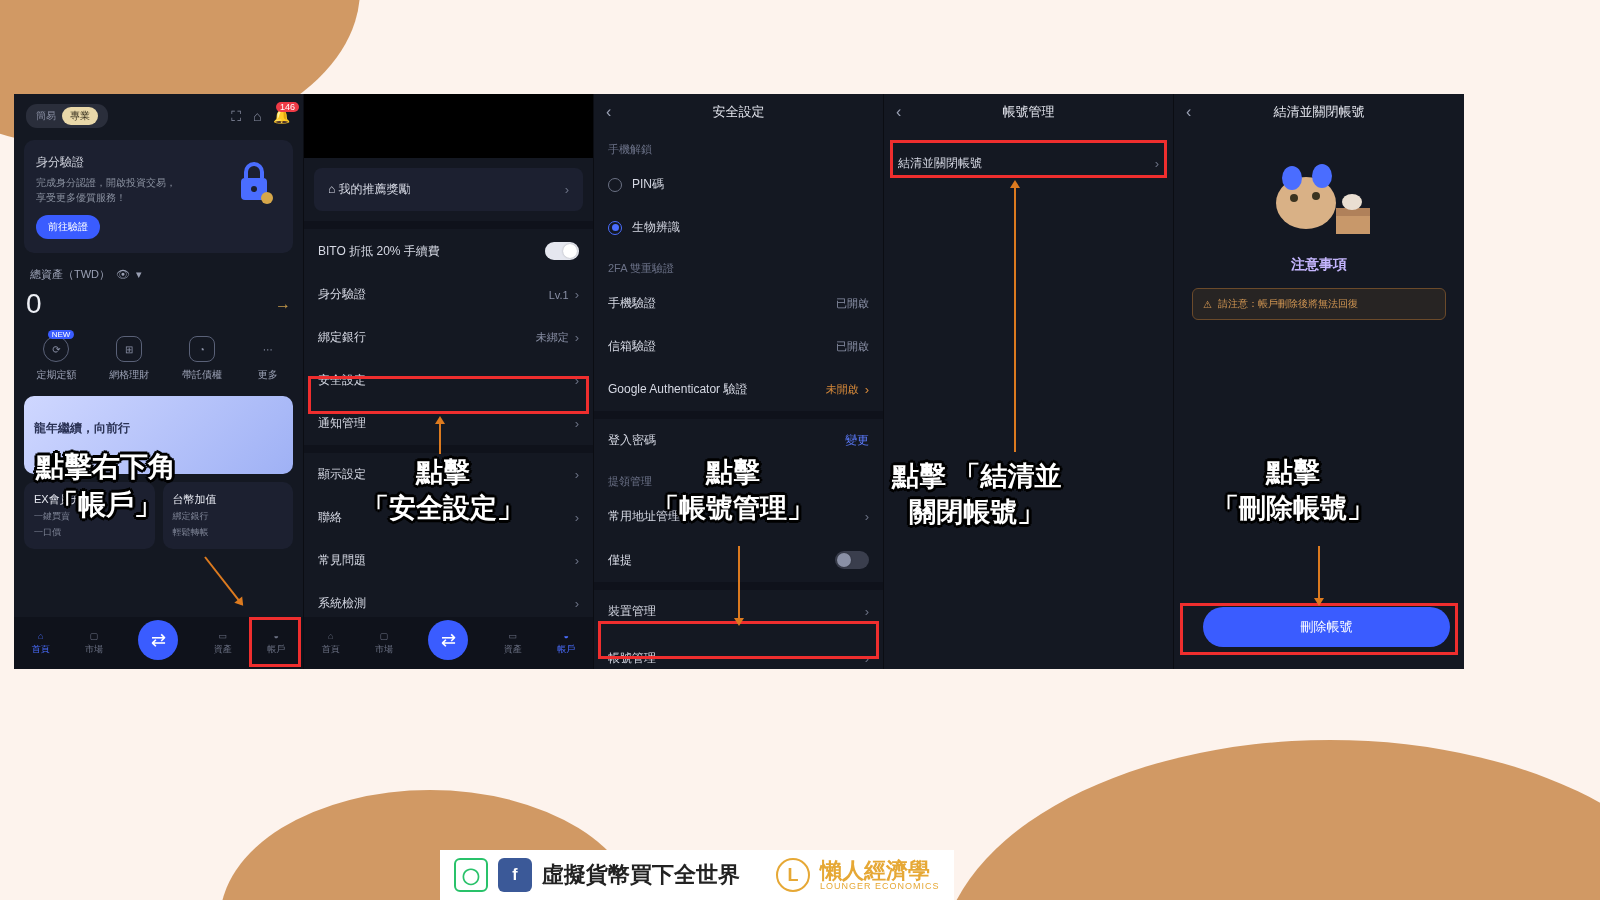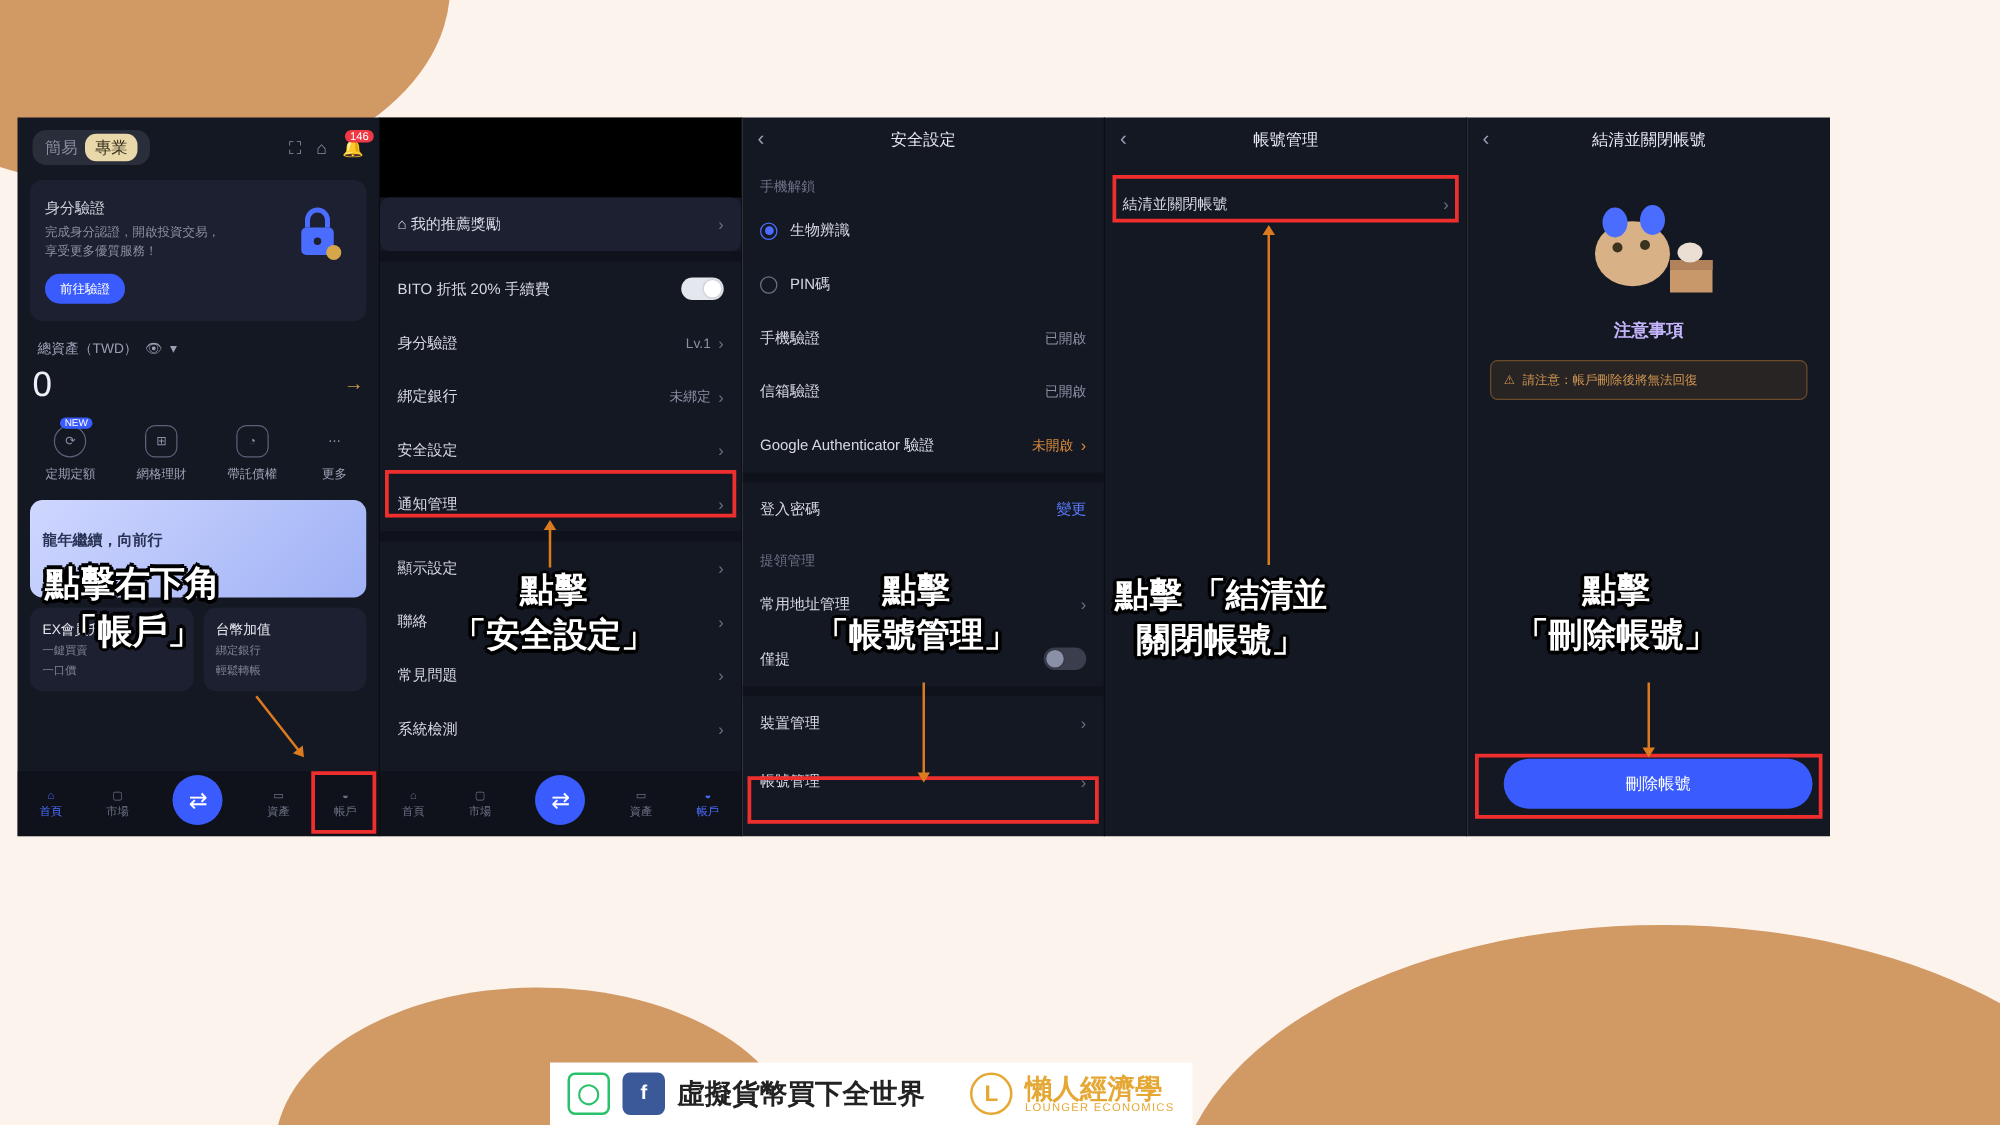--- a/index.html
+++ b/index.html
@@ -40,21 +40,21 @@
   text-shadow:-2px -2px 0 #000,2px -2px 0 #000,-2px 2px 0 #000,2px 2px 0 #000,-3px 0 0 #000,3px 0 0 #000,0 -3px 0 #000,0 3px 0 #000;
   text-align:center; line-height:1.35; white-space:nowrap;
 }
 .annotation.small { font-size:27px; }
 .red-box { position:absolute; border:3px solid #ef2e2e; z-index:15; }
 .arrow { position:absolute; z-index:16; width:2px; background:#dc7a1f; }
 .arrow::after { content:""; position:absolute; left:-4px; bottom:-2px; border-left:5px solid transparent; border-right:5px solid transparent; border-top:8px solid #dc7a1f; }
 
 
 .s1-top { display:flex; align-items:center; justify-content:space-between; padding:10px 12px 4px; }
-.pill { background:#2a2e3b; border-radius:11px; font-size:13px; padding:3px 10px; color:#8a8fa3; display:flex; gap:6px; align-items:center;}
+.pill { background:#2a2e3b; border-radius:11px; font-size:10px; padding:3px 10px; color:#8a8fa3; display:flex; gap:6px; align-items:center;}
 .pill .sel { background:#e9d8a9; color:#3a3320; border-radius:9px; padding:2px 8px; }
 .icons-r { display:flex; gap:12px; align-items:center; color:#8a8fa3; font-size:14px; position:relative;}
 .badge { position:absolute; top:-6px; right:-8px; background:#ef3a46; color:#fff; font-size:9px; padding:0 4px; border-radius:7px;}
 .card1 { margin:8px 10px; background:#1c2030; border-radius:10px; padding:14px 12px; position:relative; }
 .card1 .t1 { color:#cfd2dc; font-size:12px; }
 .card1 .t2 { color:#89909f; font-size:10px; margin-top:4px; line-height:1.5; }
 .btn1 { display:inline-block; margin-top:10px; background:#3a5cff; color:#fff; font-size:10px; padding:5px 12px; border-radius:12px;}
 .lockimg { position:absolute; right:14px; top:18px; width:50px; height:50px; }
 .assets { padding:6px 16px; color:#9aa0b4; font-size:11px; display:flex; align-items:center; gap:6px;}
 .big0 { padding:0 12px; font-size:28px; color:#eef0f6; display:flex; justify-content:space-between; align-items:center;}
@@ -189,21 +189,21 @@
     <div class="nav-item">▭<span>資產</span></div>
     <div class="nav-item">◒<span>帳戶</span></div>
   </div>
   <div class="red-box" style="right:2px;bottom:2px;width:52px;height:50px"></div>
   <div class="arrow" style="left:190px;top:463px;height:60px;transform:rotate(-38deg);transform-origin:top"></div>
   <div class="annotation" style="left:22px;top:354px">點擊右下角<br>「帳戶」</div>
 </div>
 
 <div class="screen">
   <div style="height:64px;background:#000"></div>
-  <div class="row" style="background:#1c2030;margin:0;border-radius:8px">
+  <div class="row" style="background:#1c2030;margin:10px;border-radius:8px">
         <span>⌂ <span>我的推薦獎勵</span></span>
         <span class="chev">›</span>
       </div>
   <div class="divider"></div>
   <div class="row">
         <span>BITO 折抵 20% 手續費</span>
         <span class="toggle"></span>
       </div>
   <div class="row">
         <span>身分驗證</span>
@@ -257,30 +257,31 @@
 </div>
 
 <div class="screen">
   <div class="topbar">
         <span class="back">‹</span>
         <span class="title">安全設定</span>
       </div>
   <div class="section-lbl">手機解鎖</div>
   <div class="row">
         <span style="display:flex;align-items:center">
+          <span class="radio"></span>
+          <span>PIN碼</span>
+        </span>
+      </div>
+  <div class="row">
+        <span style="display:flex;align-items:center">
           <span class="radio sel"></span>
           <span>生物辨識</span>
         </span>
       </div>
-  <div class="row">
-        <span style="display:flex;align-items:center">
-          <span class="radio"></span>
-          <span>PIN碼</span>
-        </span>
-      </div>
+  <div class="section-lbl">2FA 雙重驗證</div>
   <div class="row">
         <span>手機驗證</span>
         <span class="rt">已開啟</span>
       </div>
   <div class="row">
         <span>信箱驗證</span>
         <span class="rt">已開啟</span>
       </div>
   <div class="row">
         <span>Google Authenticator 驗證</span>

